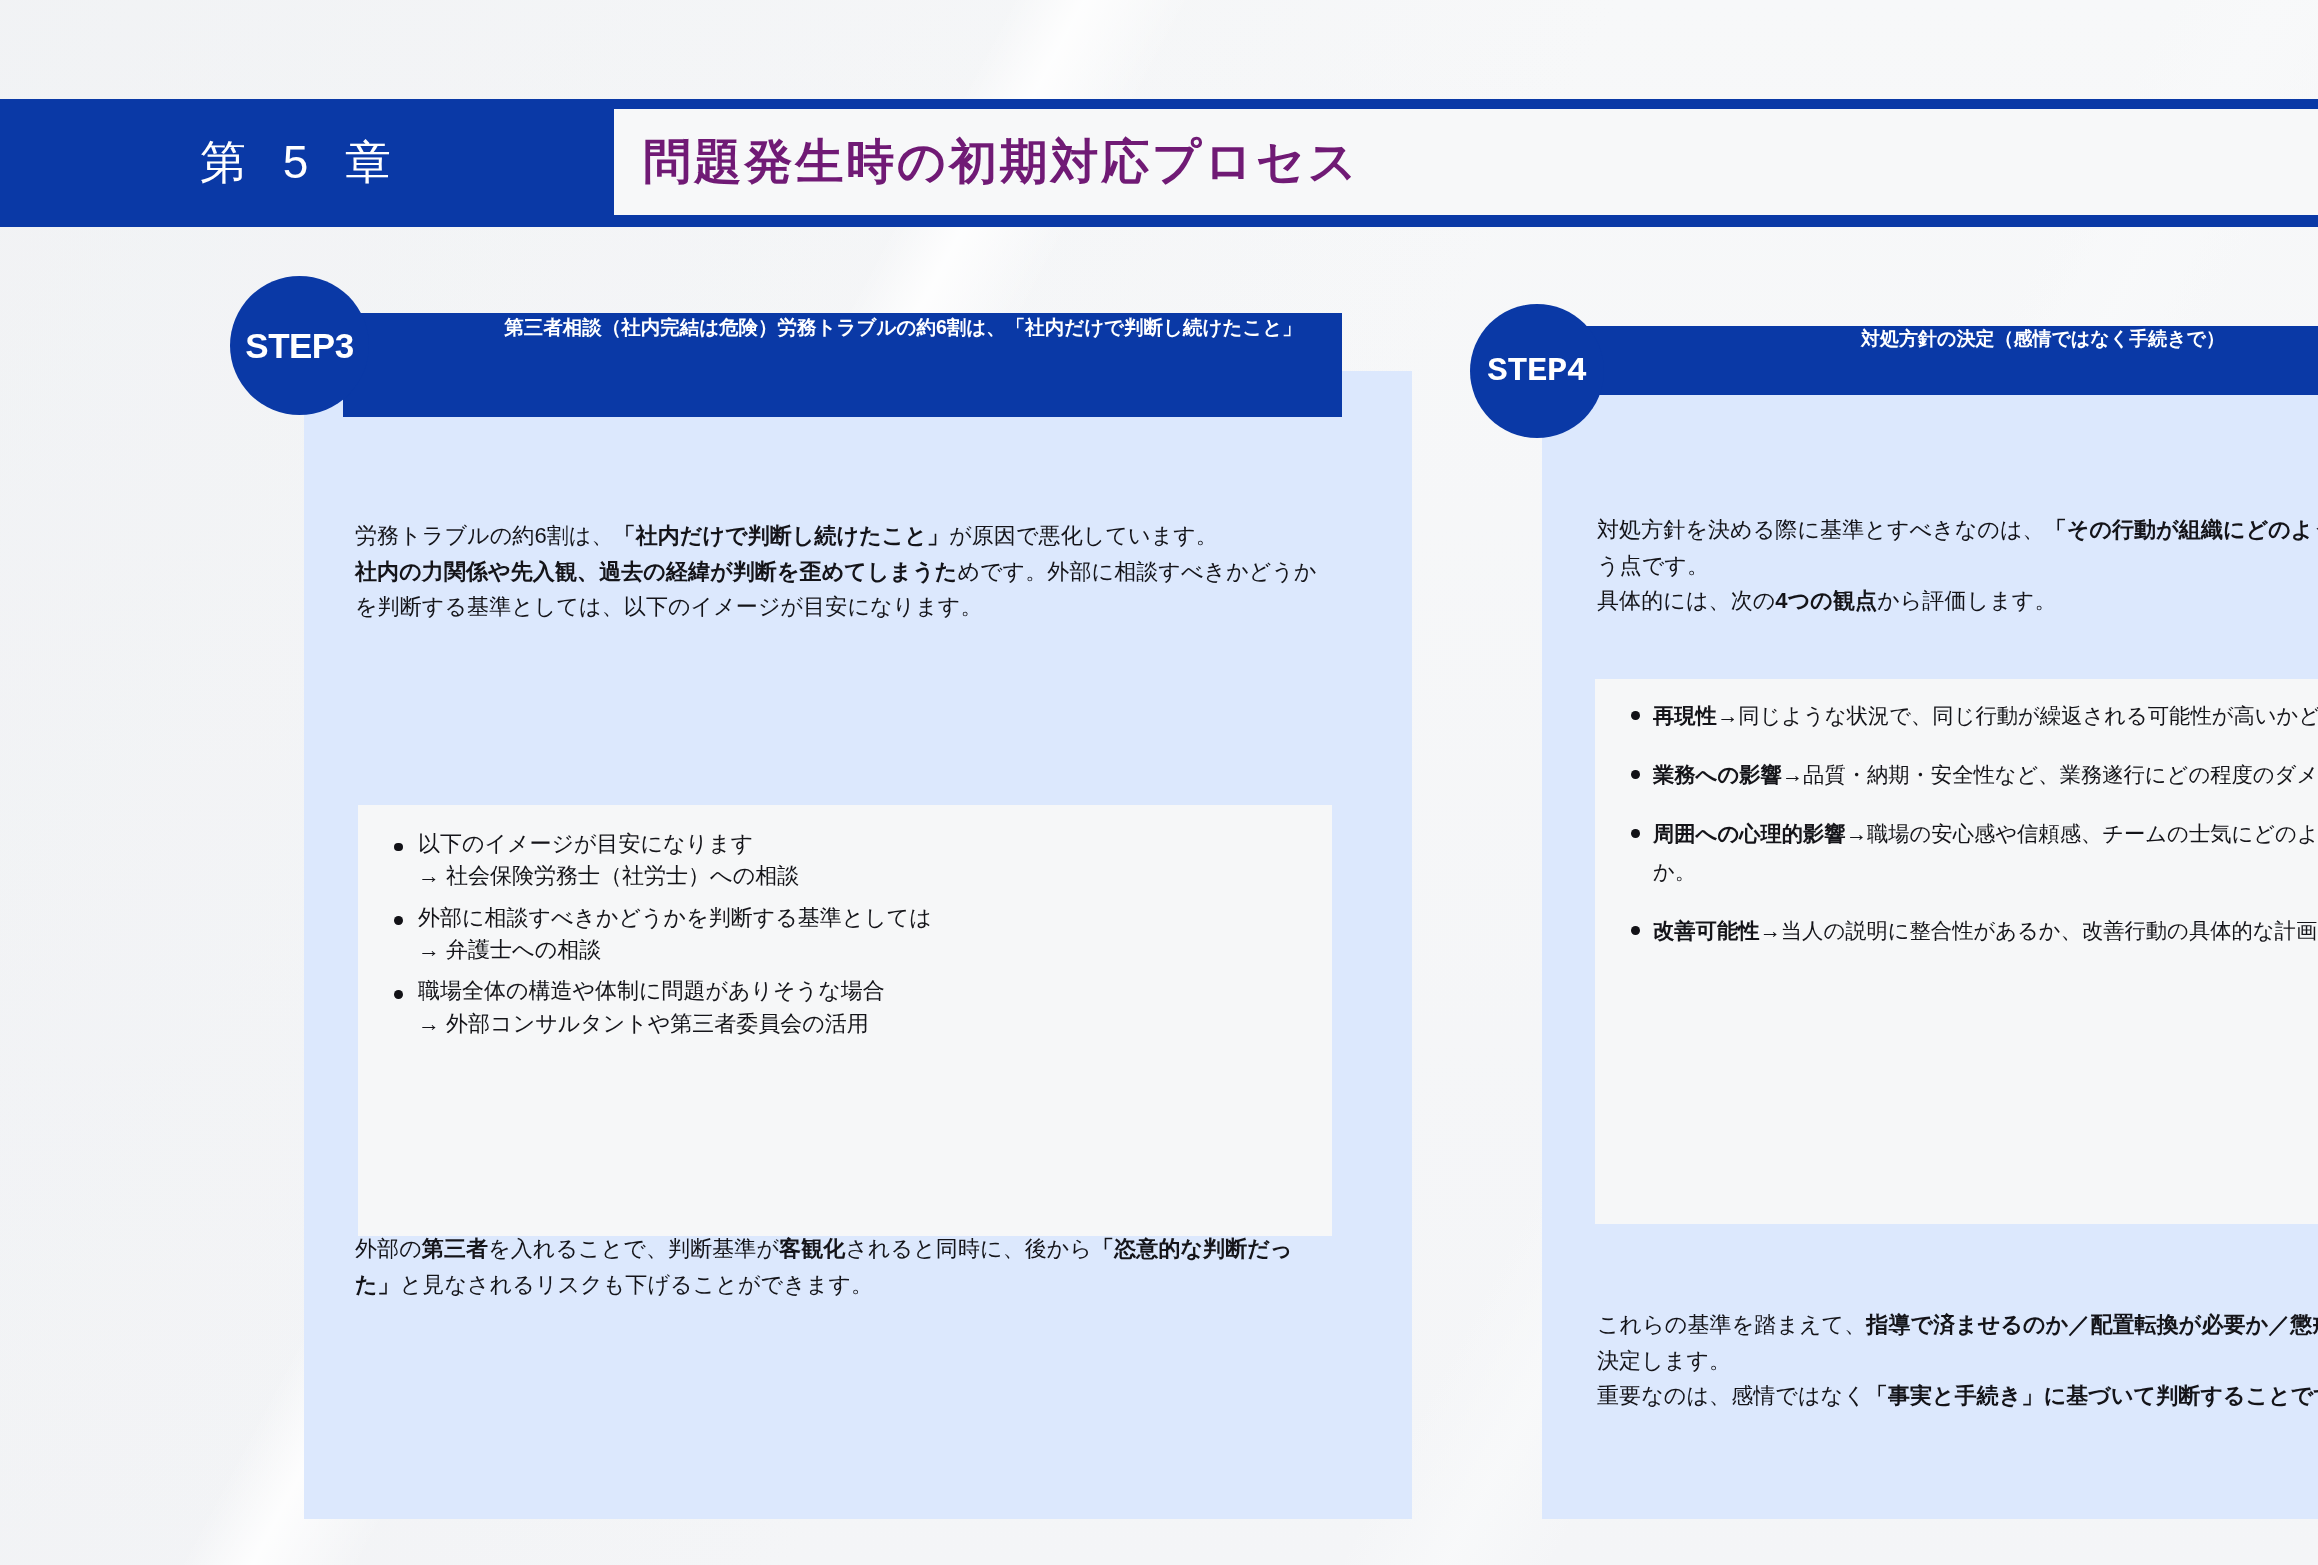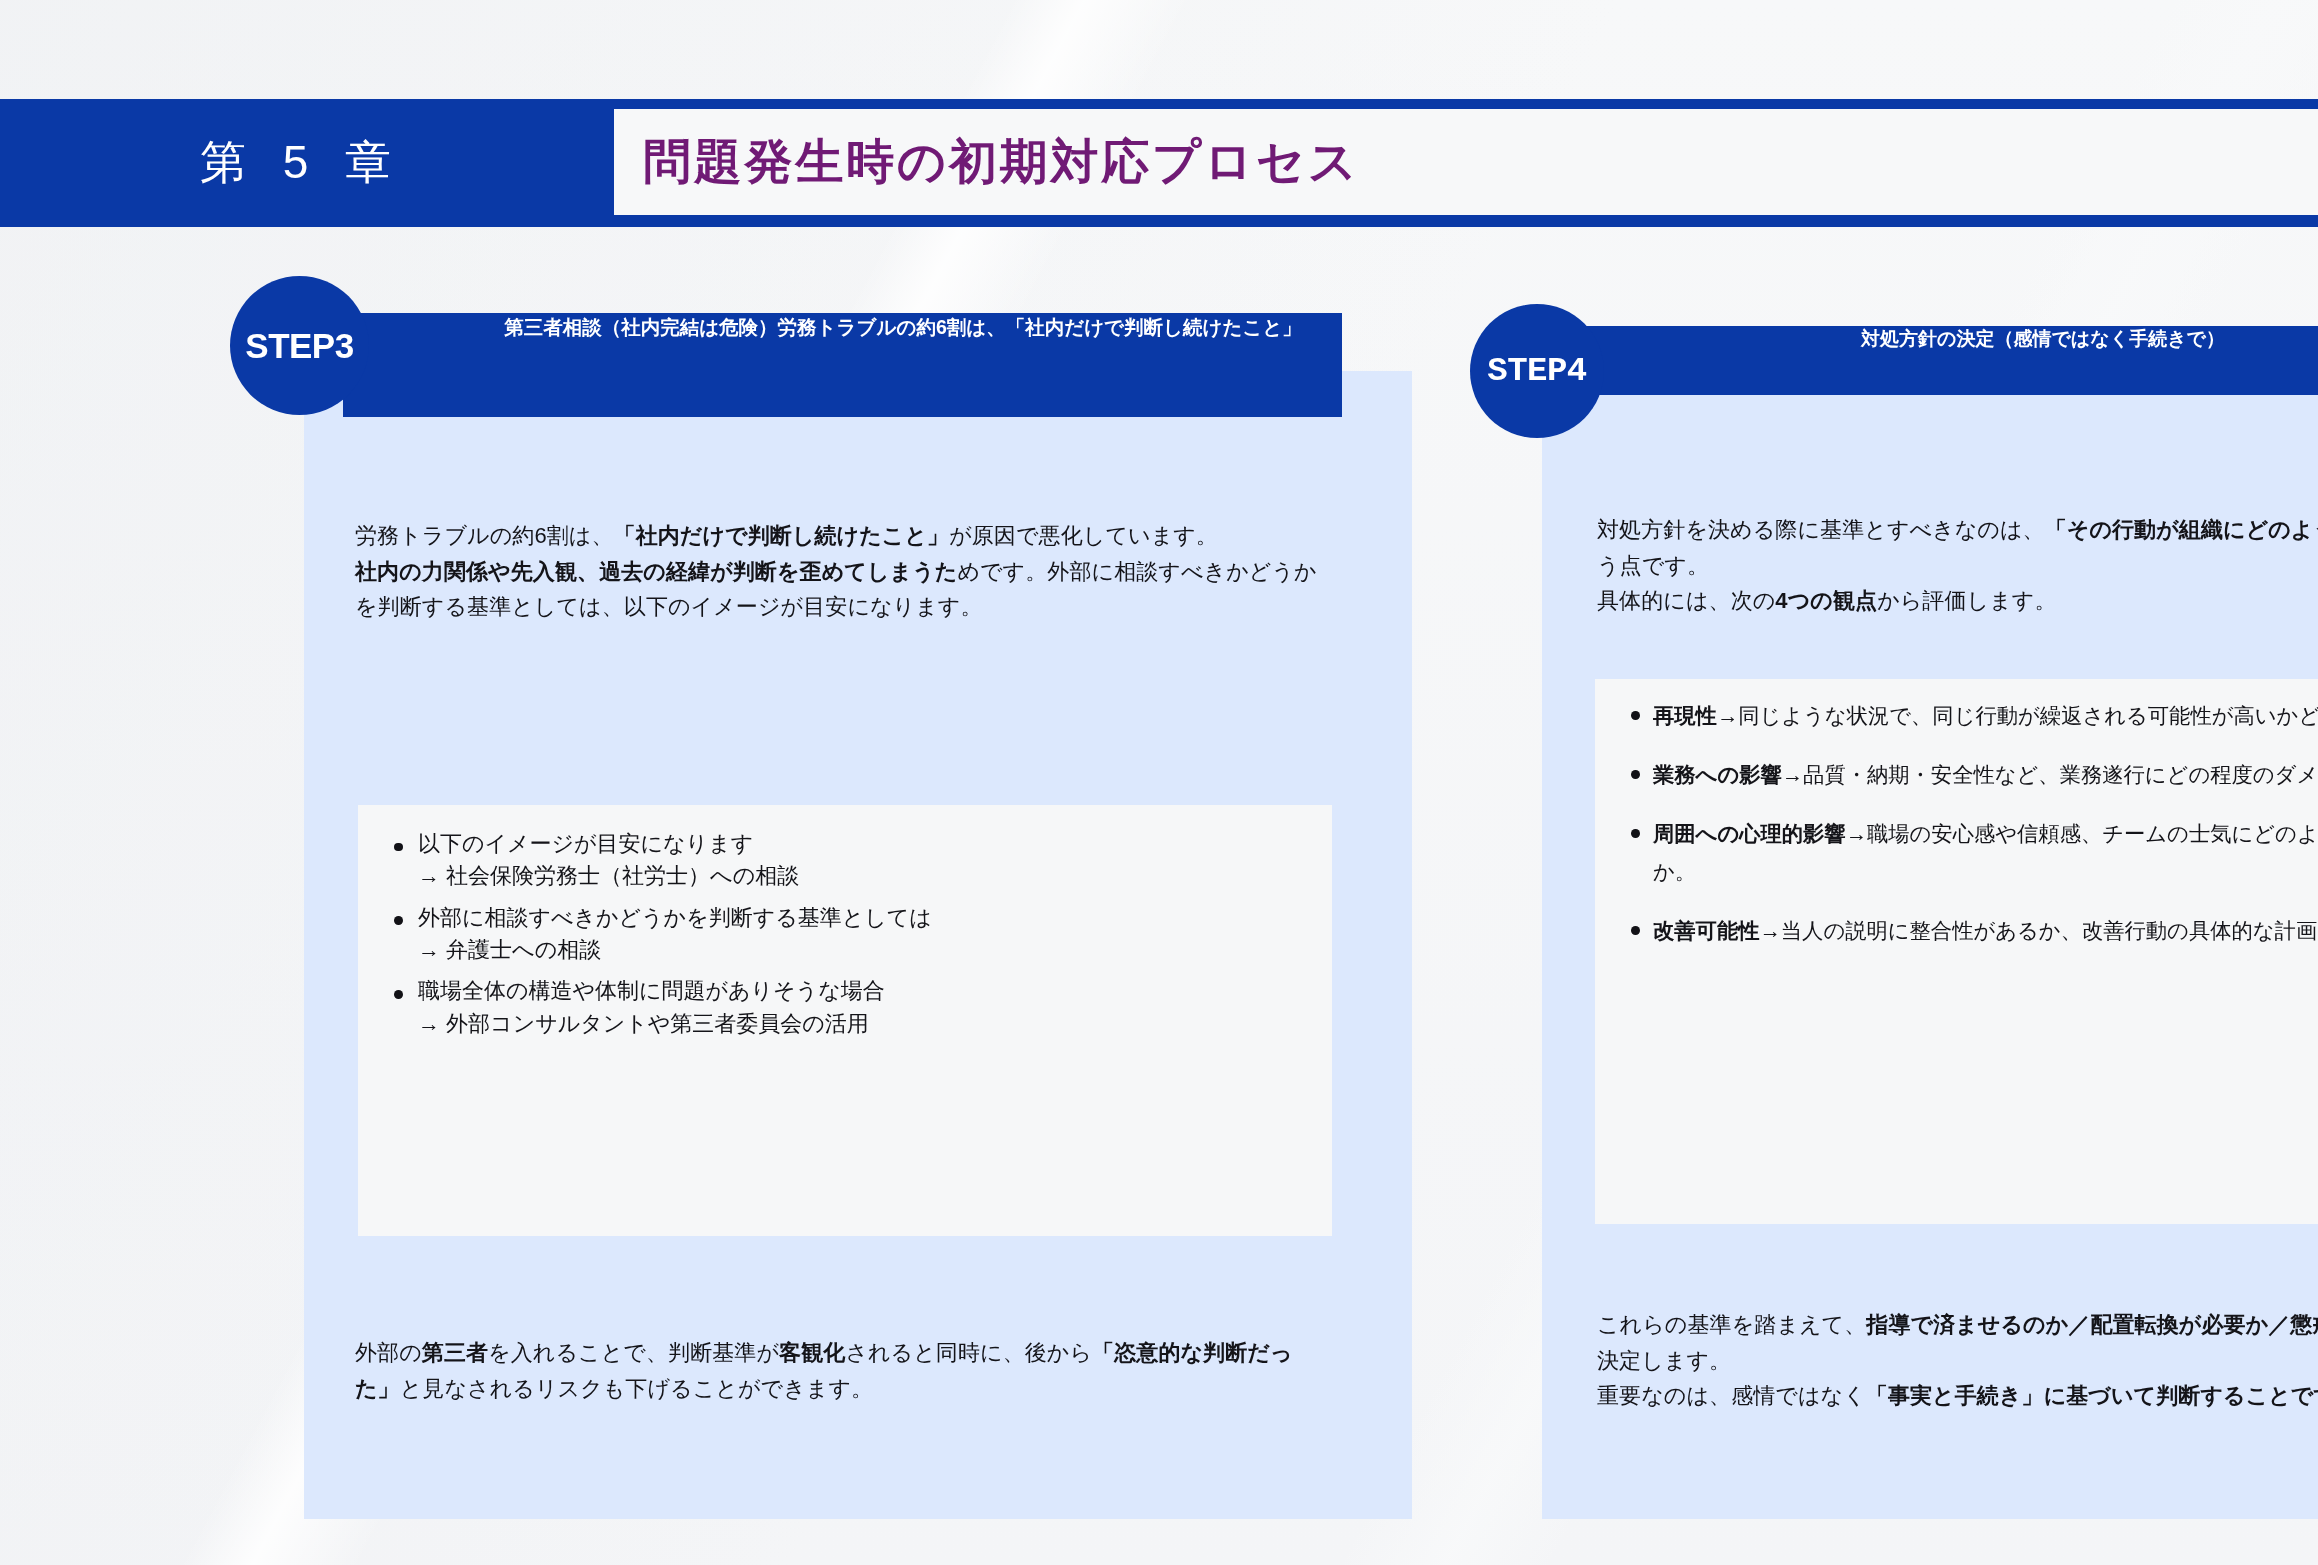--- a/index.html
+++ b/index.html
@@ -50,21 +50,21 @@
   .c4{left:1470px;top:304px;width:134px;height:134px;}
   .c4 span{font-size:34px;font-family:Liberation Mono, monospace;}
   .bar4{left:1577px;top:326px;width:814px;height:69px;padding-left:118px;box-sizing:border-box;}
   .bar4 .ln{font-size:19px;line-height:1.4;}
 
   
   .para{position:absolute;color:#141419;font-size:22px;line-height:1.62;letter-spacing:0.1px;}
   .para b{font-weight:700;text-align:center;}
 
   .p-left-top{left:355px;top:518px;width:983px;}
-  .p-left-bot{left:355px;top:1335px;width:955px;font-family:Liberation Serif, serif;}
+  .p-left-bot{left:355px;top:1231px;width:955px;font-family:Liberation Serif, serif;}
   .p-right-top{left:1597px;top:512px;width:999px;}
   .p-right-bot{left:1597px;top:1307px;width:1004px;}
 
   
   .listbox{position:absolute;background:#f6f7f8;box-sizing:border-box;}
   .lb-left{left:358px;top:805px;width:974px;height:431px;padding:24px 18.5px 24px 0;}
   .lb-right{left:1595px;top:679px;width:958px;height:545px;padding:18.5px 23px 18.5px 0;}
 
   ul{margin:0;padding:0;list-style:none;}
   li{position:relative;color:#141419;}

